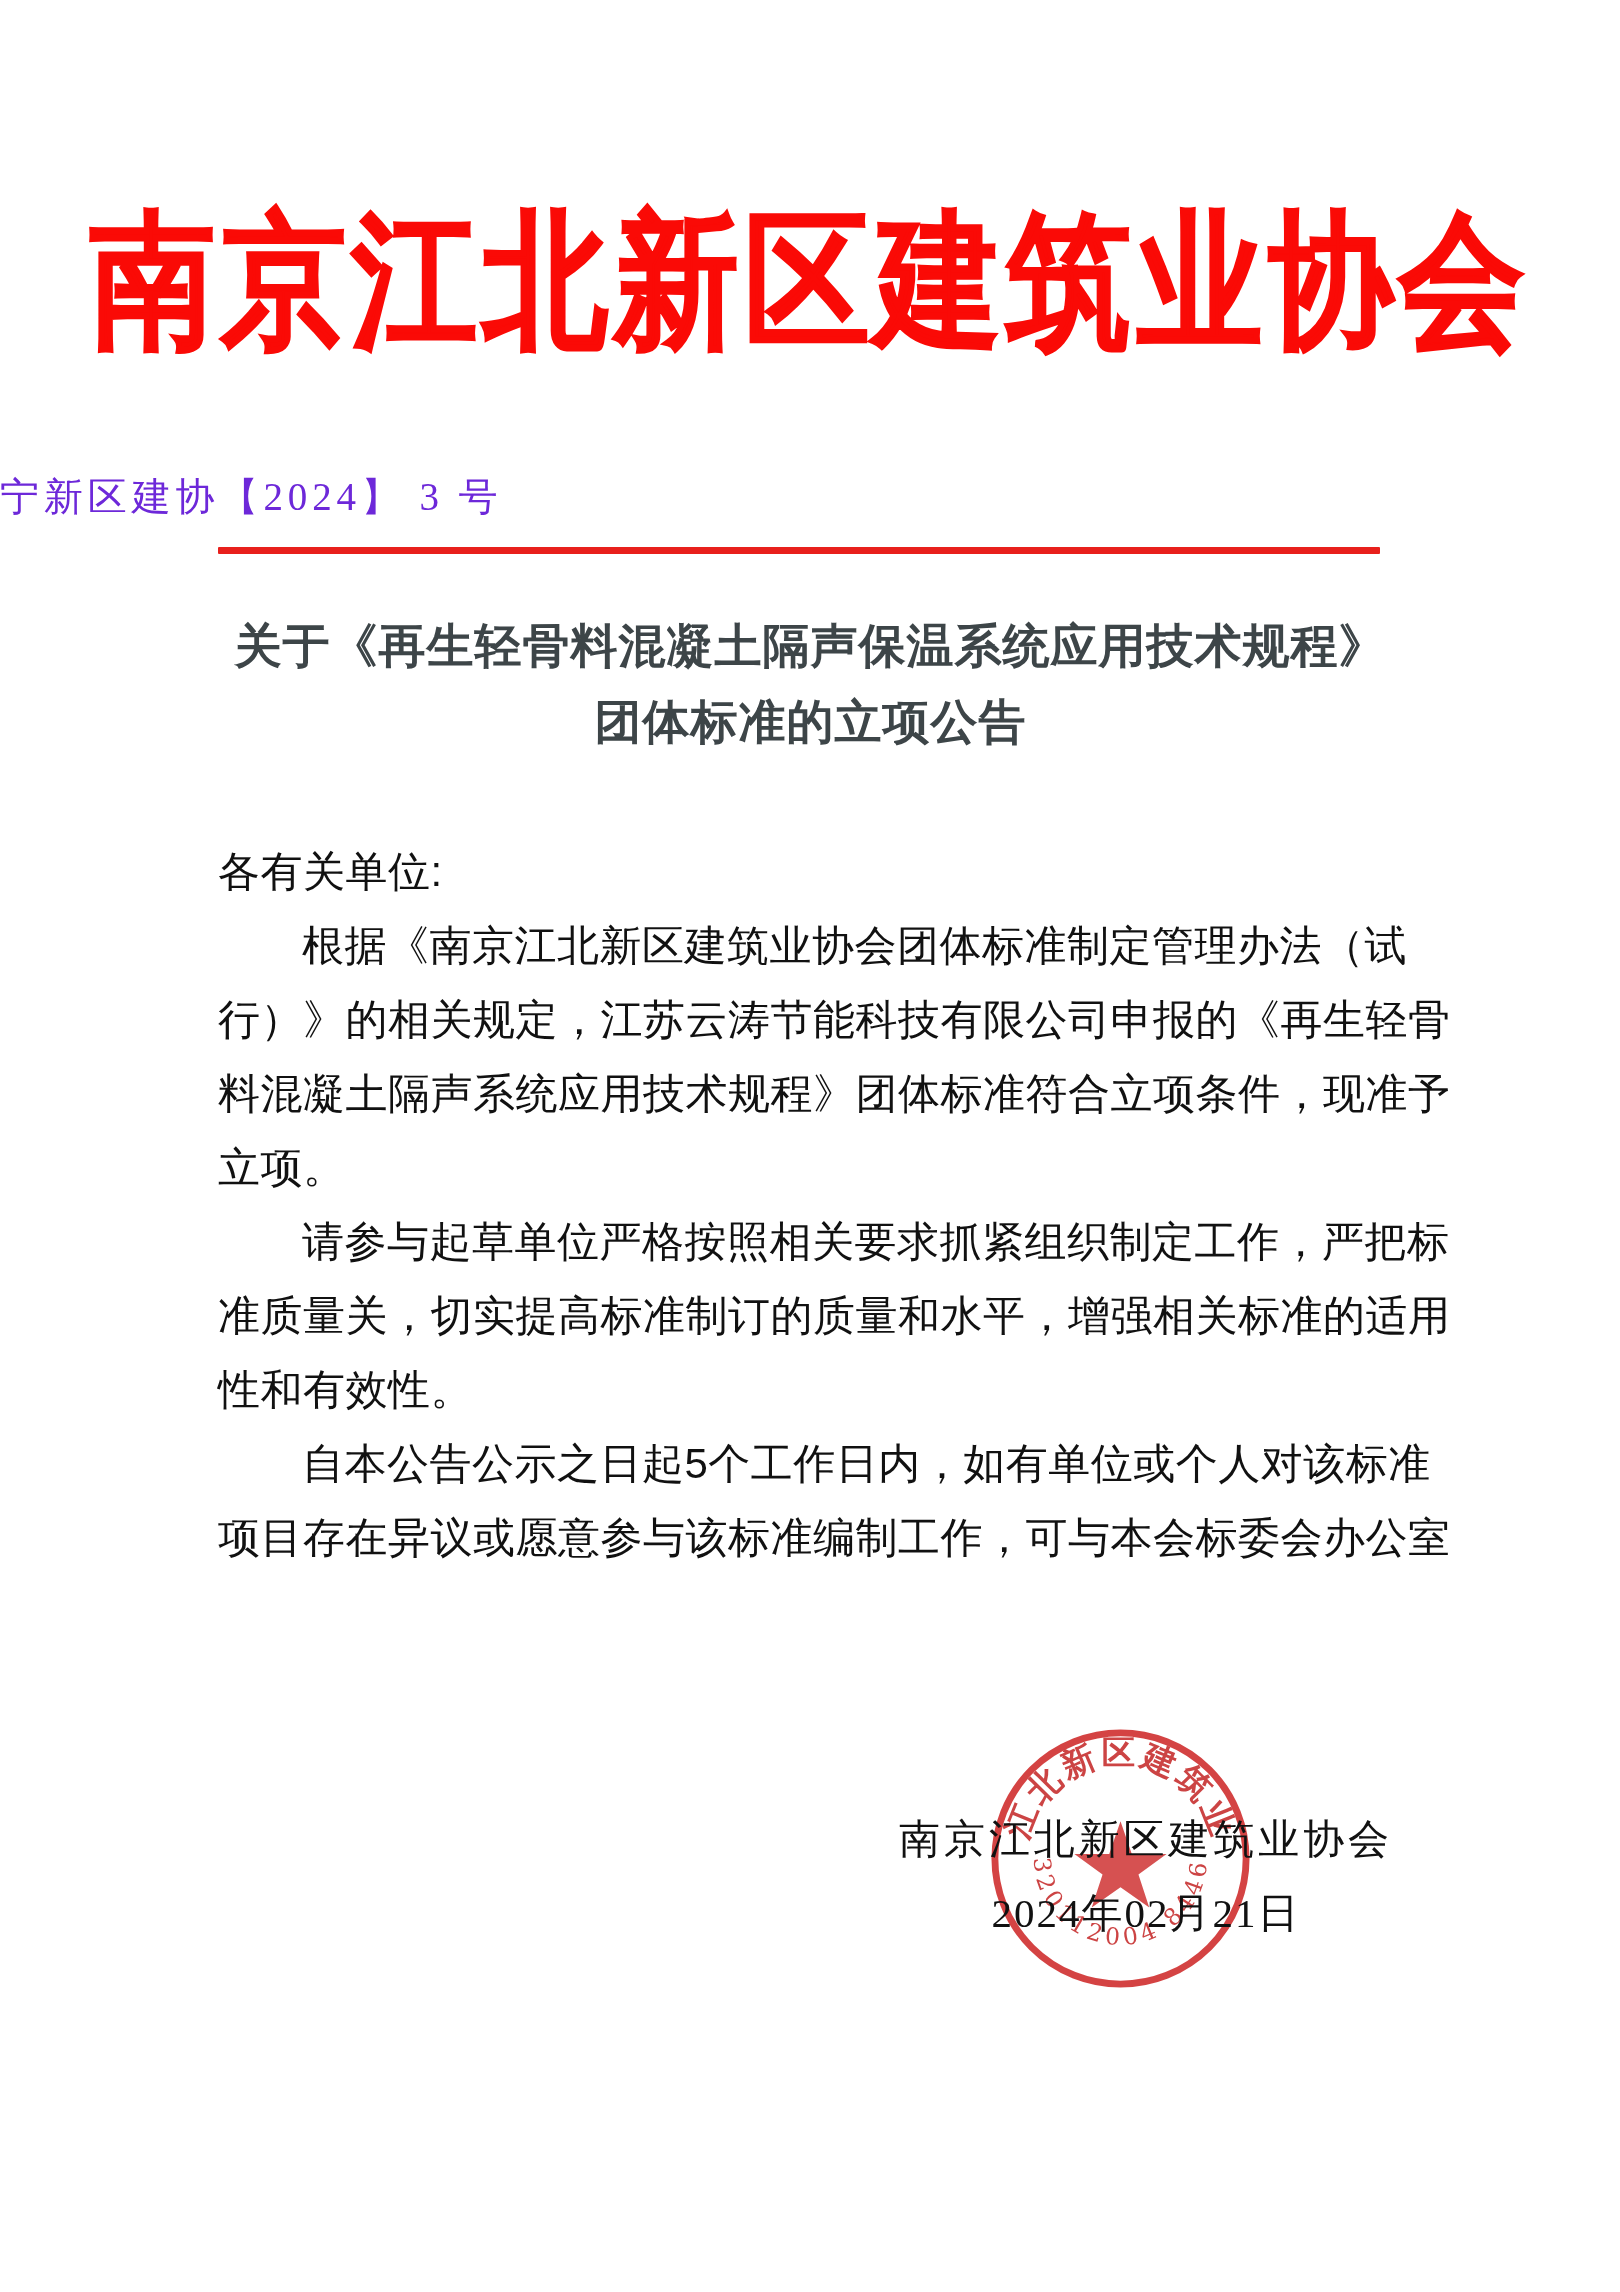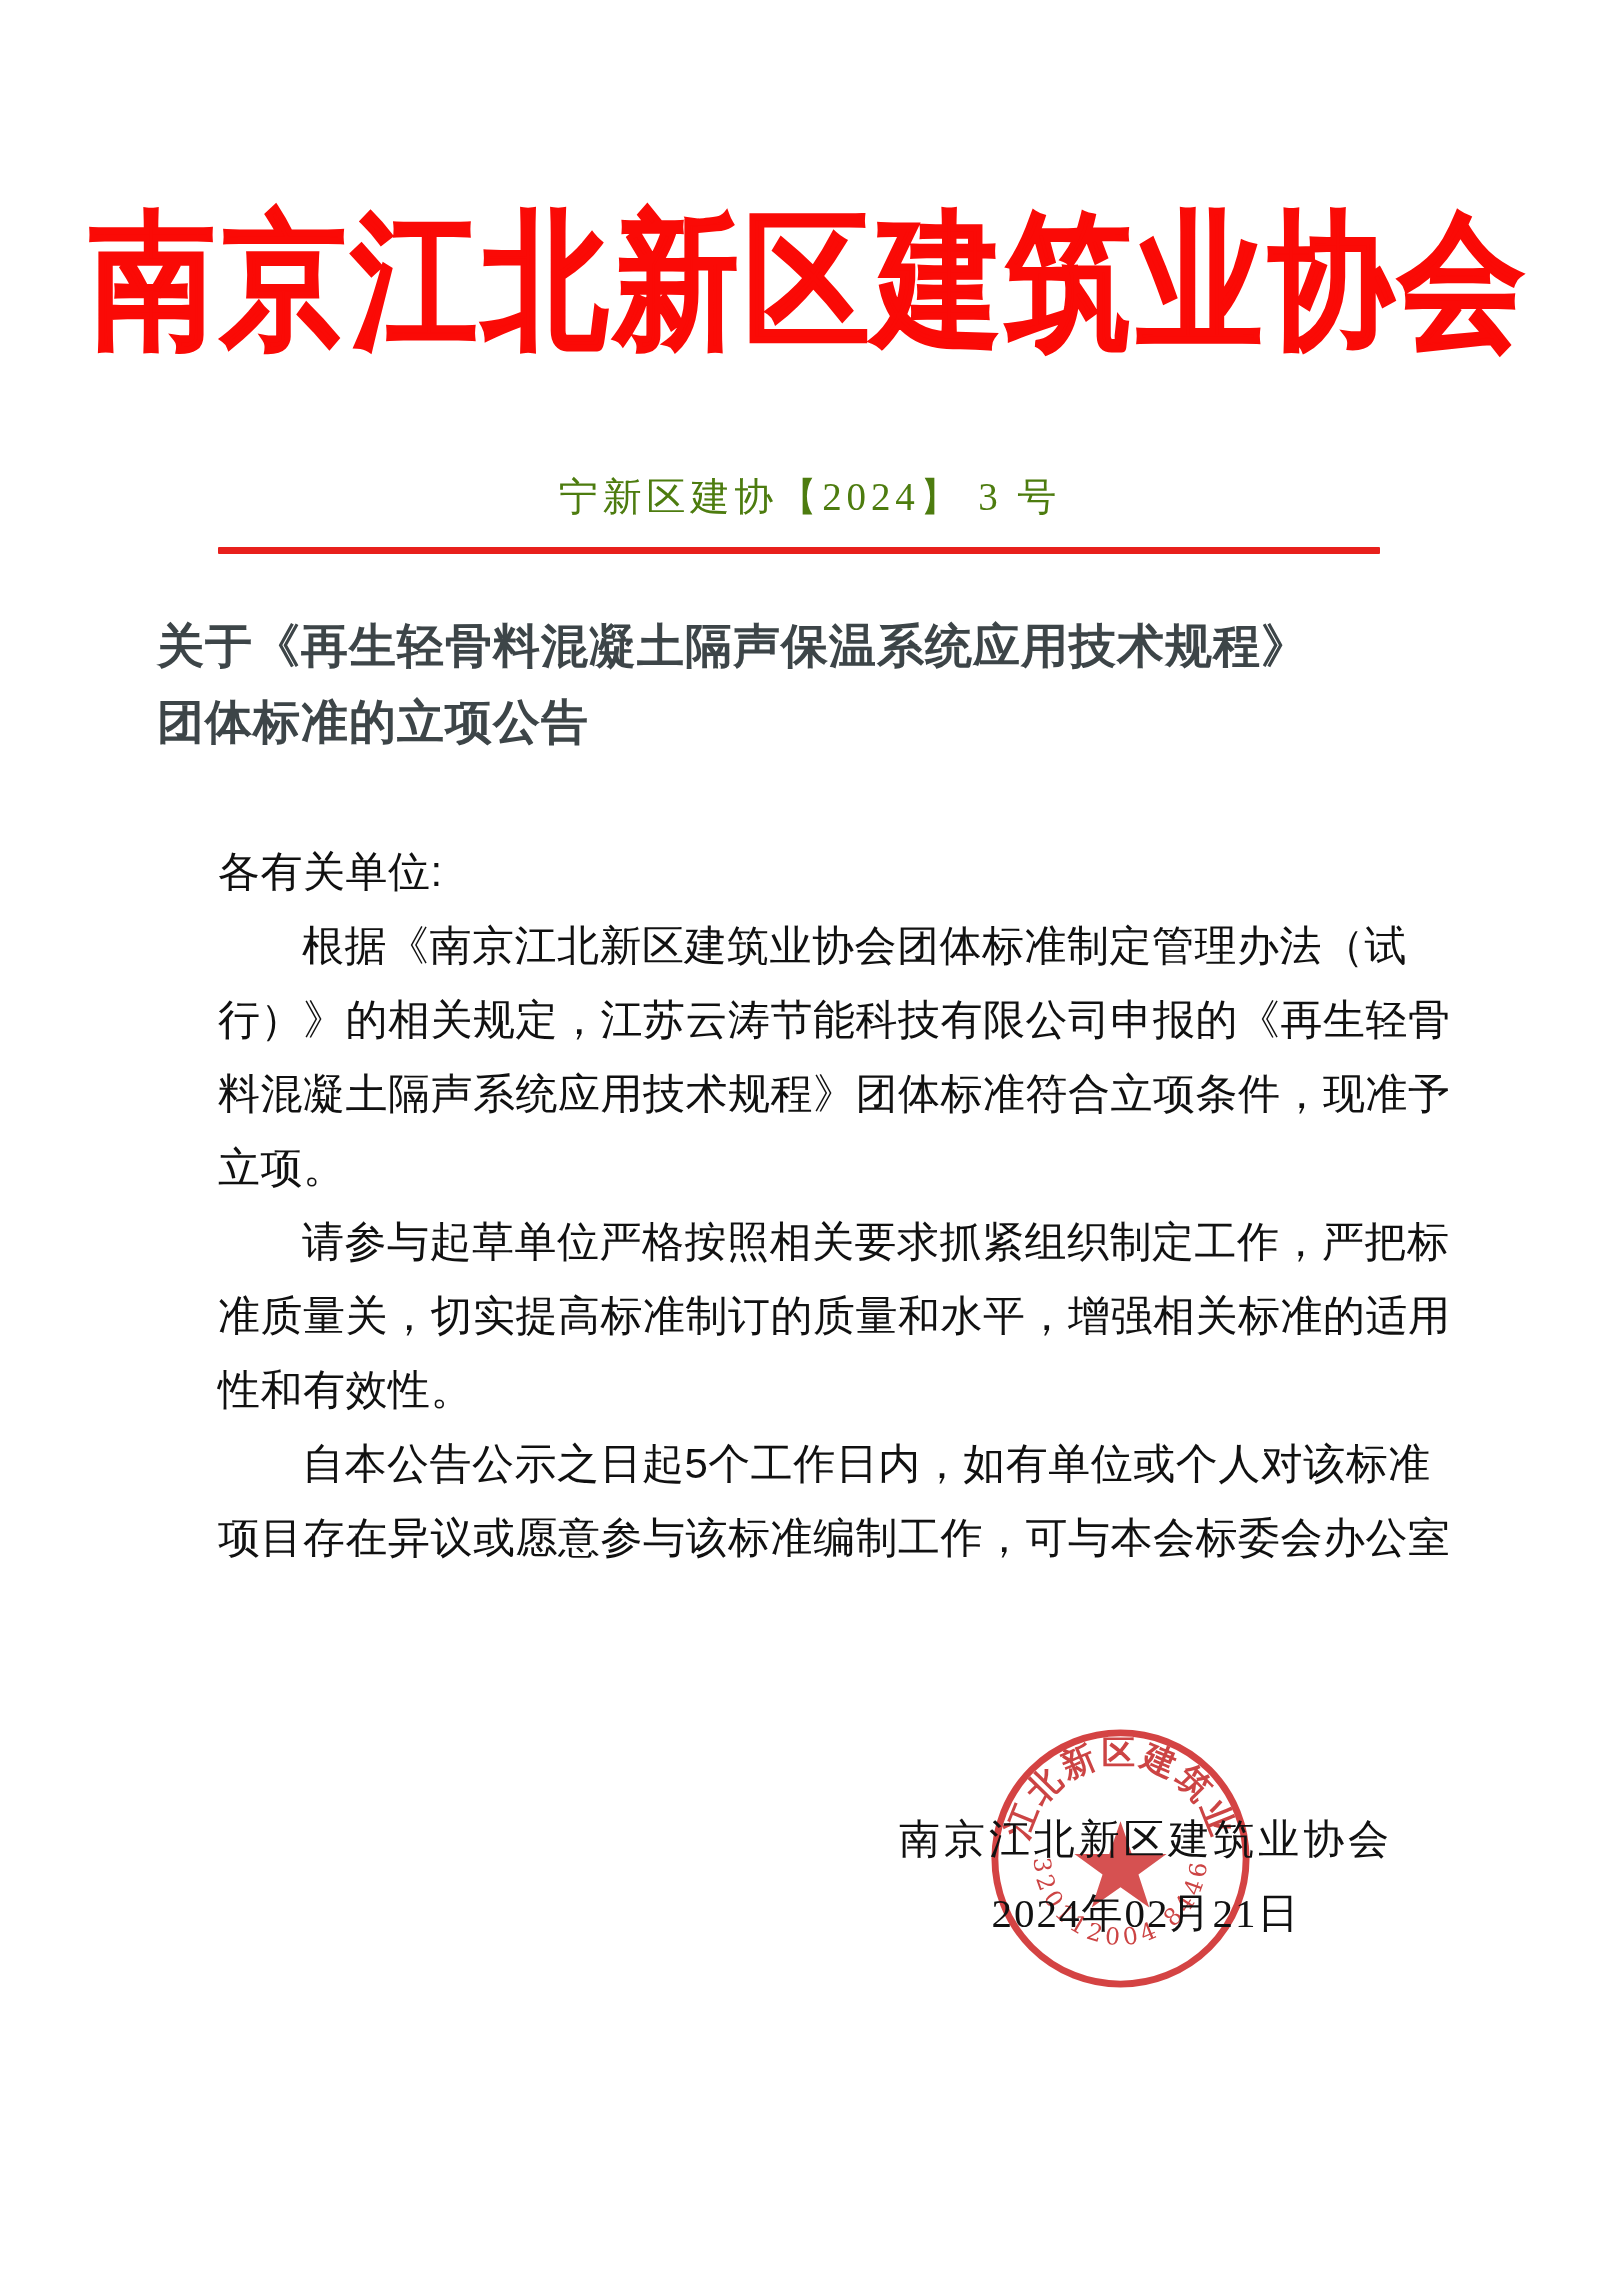--- a/index.html
+++ b/index.html
@@ -44,45 +44,44 @@
     transform: scaleY(1.18);
     transform-origin: center top;
   }
 
   
   .doc-number {
     position: absolute;
     left: 0;
     right: 0;
     top: 470px;
-    text-align: center;
     font-family: "Liberation Serif", "DejaVu Serif", serif;
     font-size: 39px;
     letter-spacing: 4.9px;
-    color: #4d7c0f;
+    color: #6d28d9;
   }
 
   
   .red-rule {
     position: absolute;
     left: 218px;
     width: 1162px;
     top: 547px;
     height: 6.9px;
     background: #e8201c;
     border-radius: 1px;
   }
 
   
   .doc-heading {
     position: absolute;
     left: 157px;
     width: 1307px;
     top: 608px;
-    text-align: left;
+    text-align: center;
     font-family: "DejaVu Sans", "Liberation Sans", sans-serif;
     font-weight: 700;
     font-size: 47px;
     line-height: 76px;
     color: #3d4548;
     letter-spacing: 1px;
   }
   .doc-heading .hl2 { display: block; }
 
   

